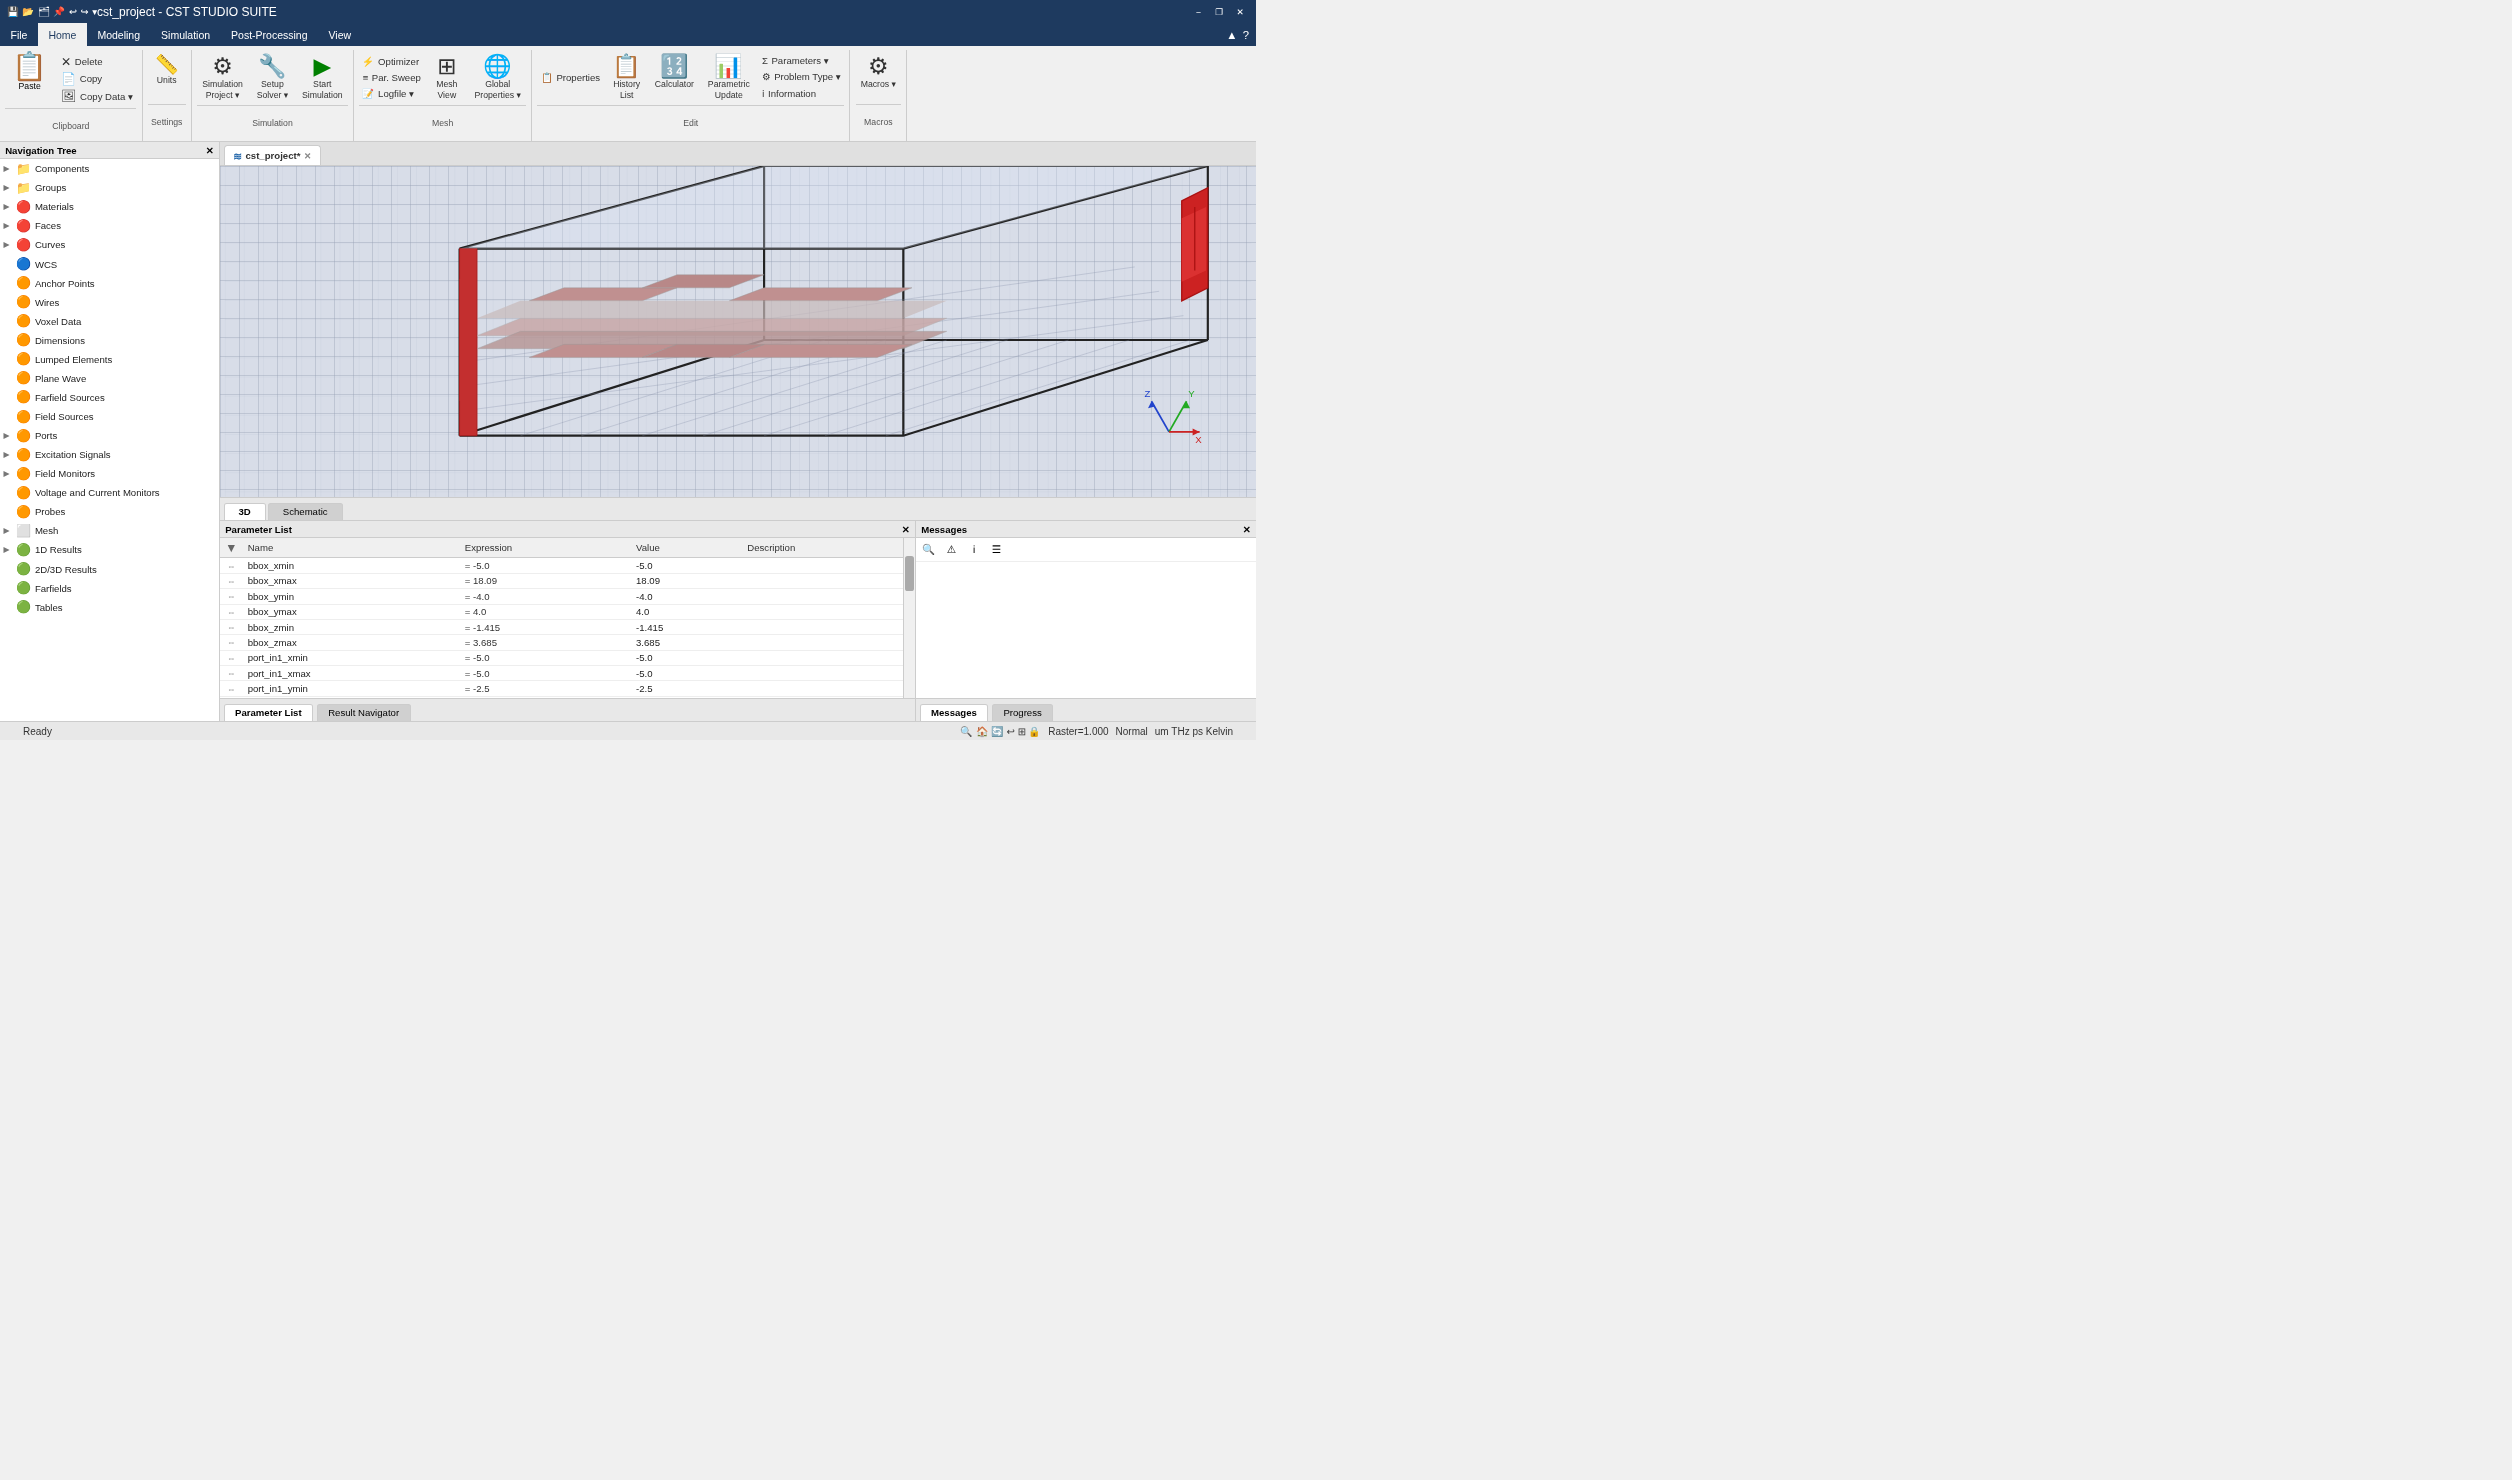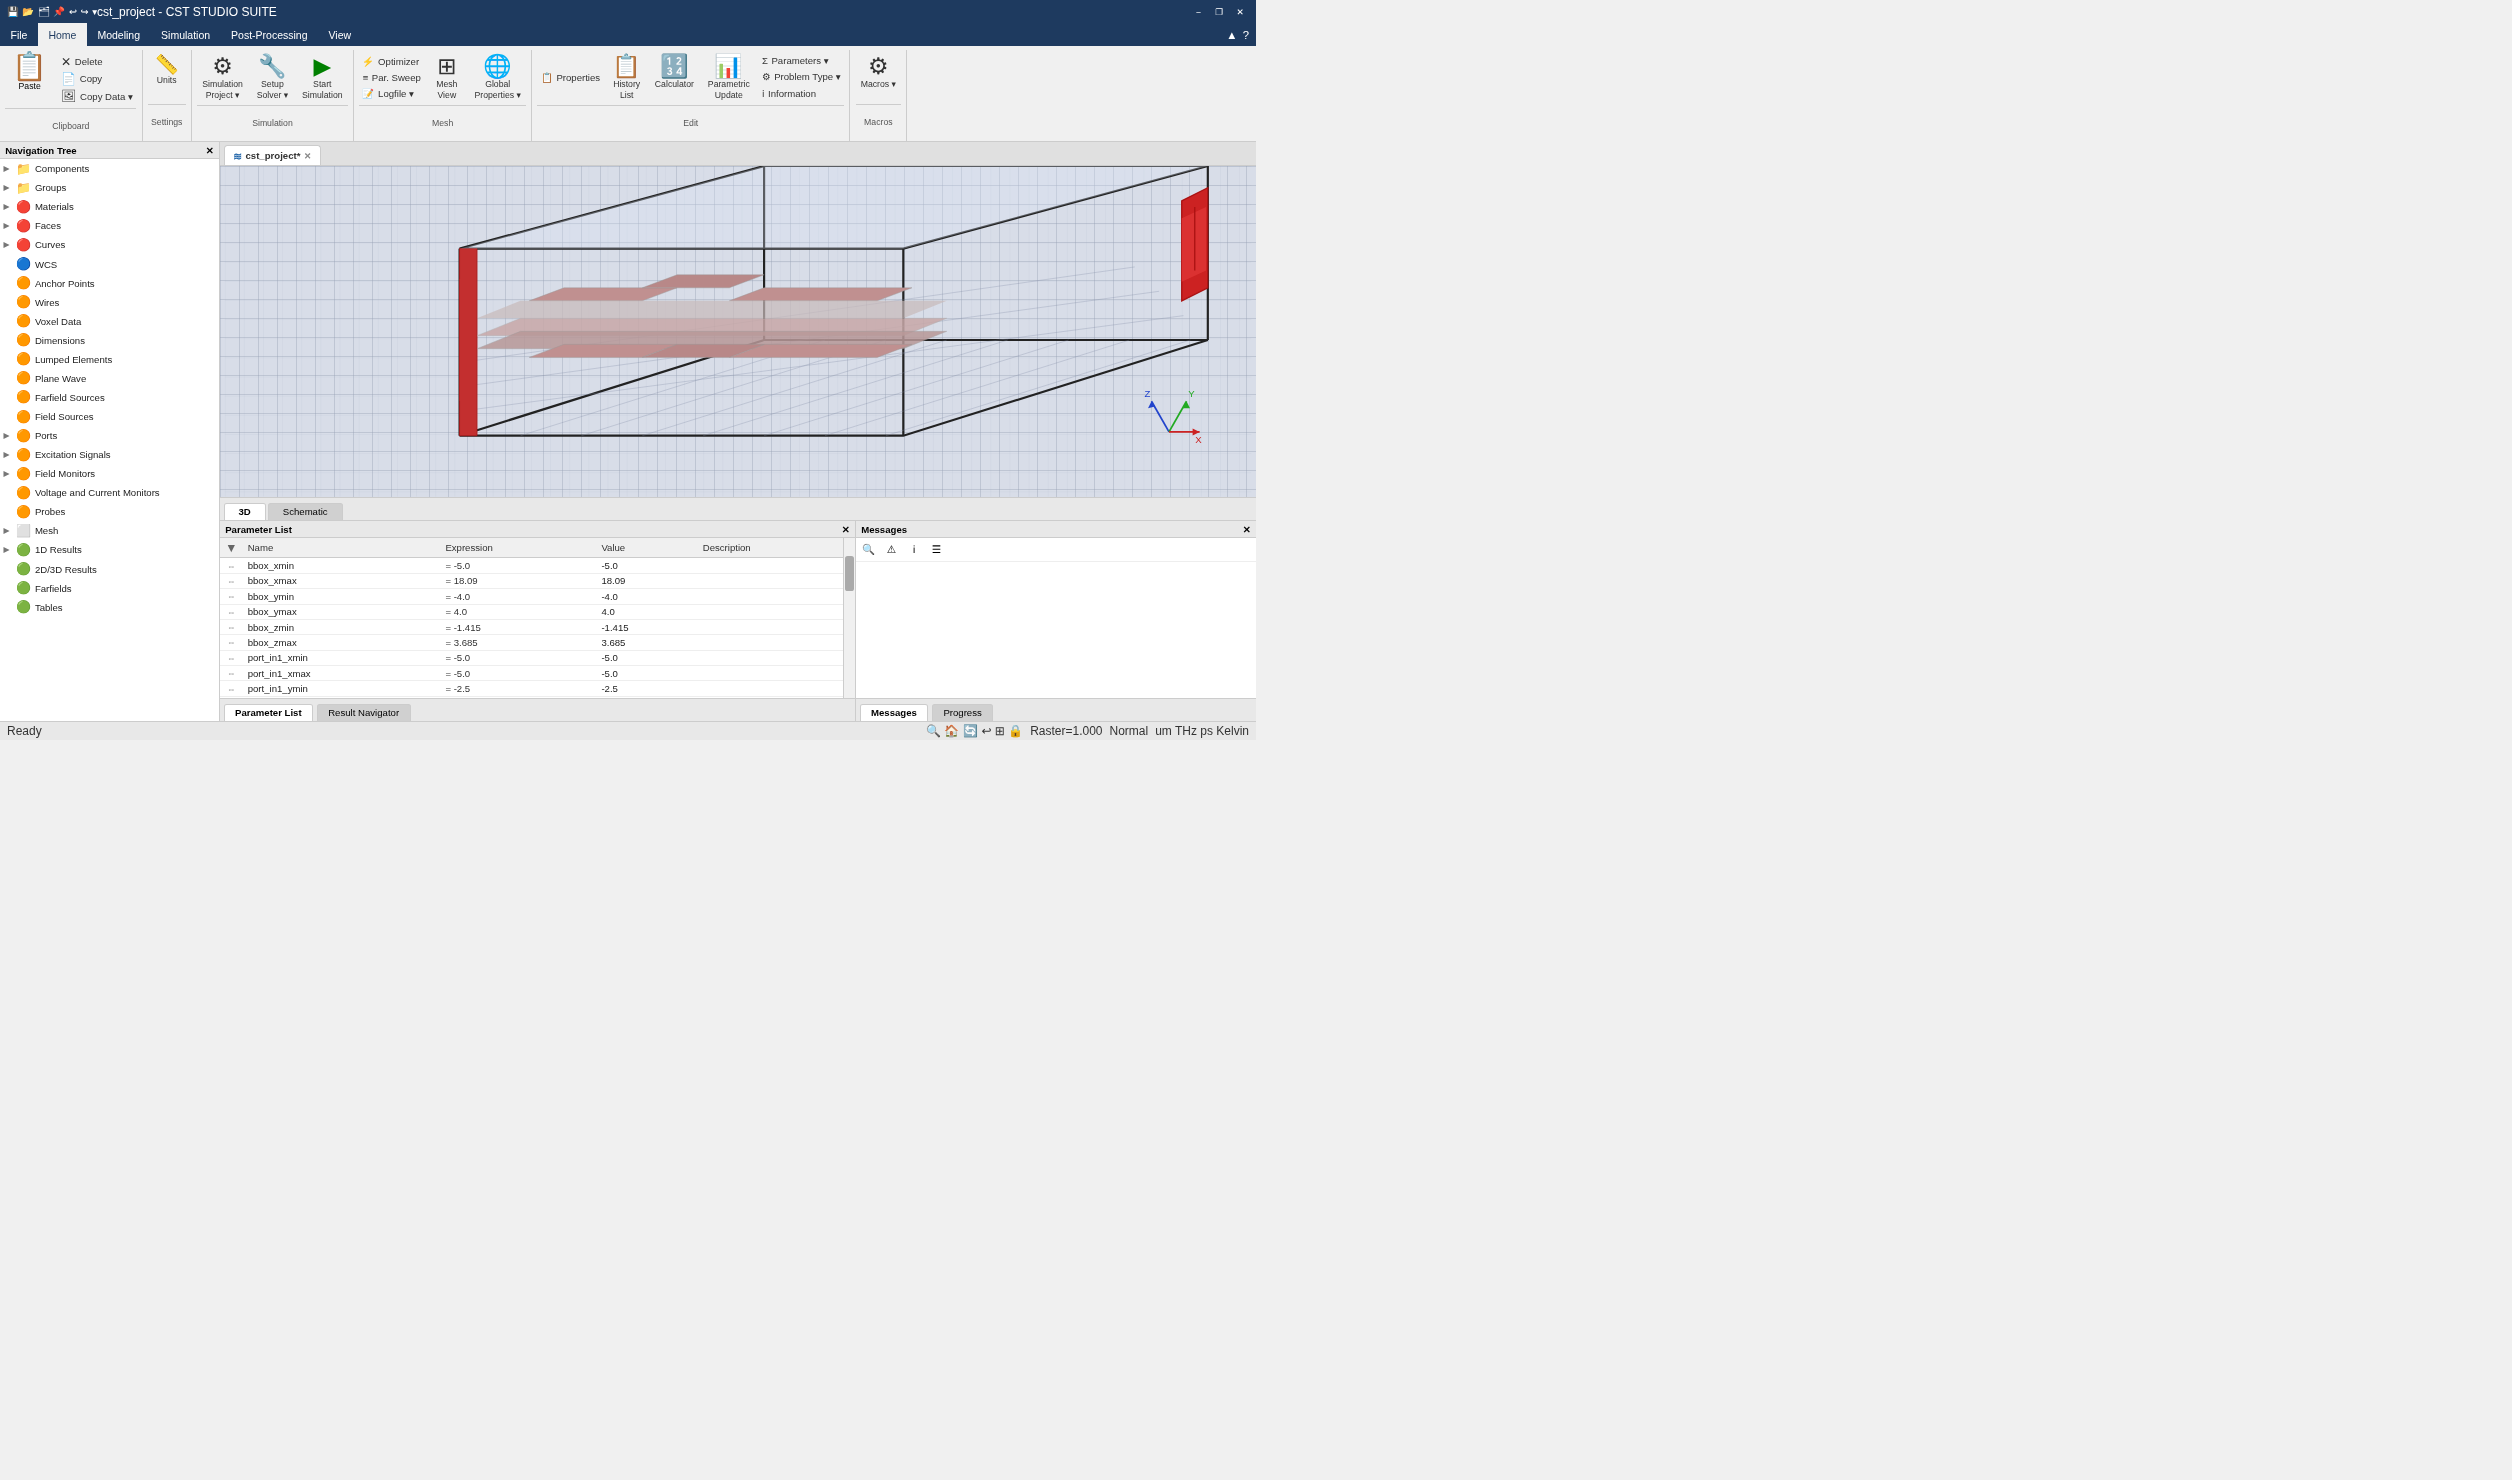--- a/index.html
+++ b/index.html
@@ -294,21 +294,21 @@
       background: #d0d0d0;
       border: 0.9px solid #ccc;
       border-bottom: none;
       cursor: pointer;
       font-size: 9.6px;
       border-radius: 2.6px 2.6px 0 0;
       margin-right: 3.5px;
     }
     .param-tab.active { background: white; font-weight: bold; }
     #messages-panel {
-      width: 400px;
+      width: 340px;
       display: flex;
       flex-direction: column;
       background: white;
     }
     #messages-header {
       background: #e8e8e8;
       border-bottom: 0.9px solid #ccc;
       padding: 2.6px 5.2px;
       font-size: 9.6px;
       font-weight: bold;
@@ -349,22 +349,22 @@
     }
     .msg-tab.active { background: white; font-weight: bold; }
 
     
     #status-bar {
       background: #e8e8e8;
       border-top: 0.9px solid #ccc;
       height: 19px;
       display: flex;
       align-items: center;
-      padding: 0 7px;
-      font-size: 12px;
+      padding: 0 23px;
+      font-size: 10px;
       color: #333;
       gap: 10.5px;
     }
     #status-bar .status-left { flex: 1; }
     #status-bar .status-right { display: flex; gap: 7px; align-items: center; }
 
     
     #model-svg {
       position: absolute;
       inset: 0;

